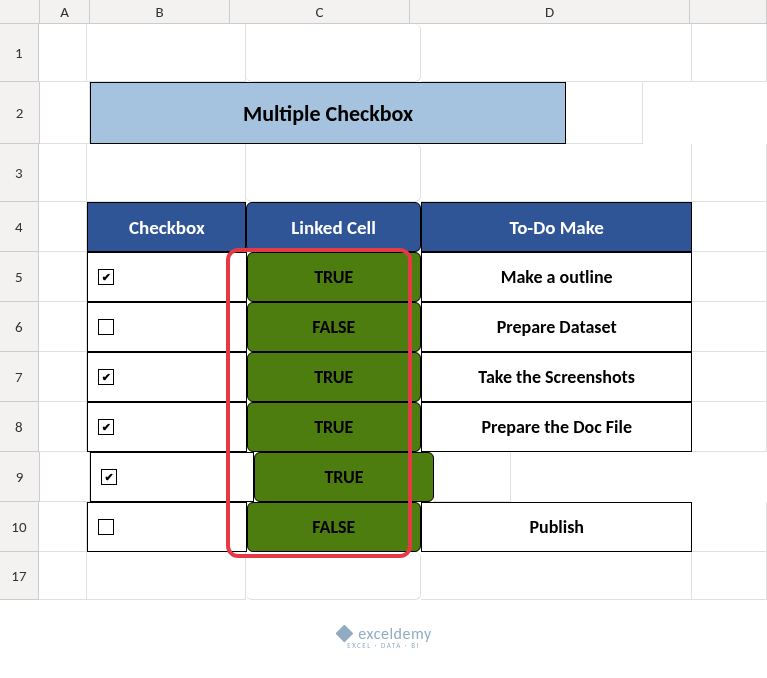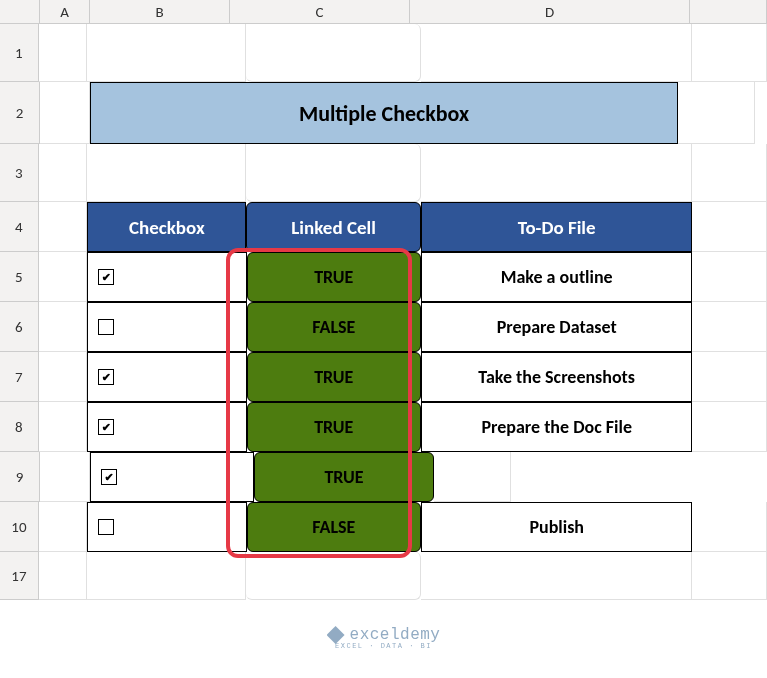--- a/index.html
+++ b/index.html
@@ -127,21 +127,20 @@
     .watermark {
       position: absolute;
       bottom: 28px;
       left: 50%;
       transform: translateX(-50%);
       display: flex;
       flex-direction: column;
       align-items: center;
       color: #7f9db9;
       opacity: 0.85;
-      font-family: Liberation Mono, monospace;
     }
     .watermark-logo {
       display: flex;
       align-items: center;
       gap: 5px;
     }
     .watermark-icon {
       width: 18px;
       height: 18px;
       background: #7f9db9;
@@ -177,39 +176,39 @@
     <div class="cell col-A"></div>
     <div class="cell col-B"></div>
     <div class="cell col-C"></div>
     <div class="cell col-D"></div>
     <div class="cell col-E"></div>
   </div>
 
   <div class="row row-2">
     <div class="row-header">2</div>
     <div class="cell col-A"></div>
-    <div class="cell title-bar" style="width:588px">Multiple Checkbox</div>
+    <div class="cell title-bar" style="width:476px">Multiple Checkbox</div>
     <div class="cell col-E"></div>
   </div>
 
   <div class="row row-3">
     <div class="row-header">3</div>
     <div class="cell col-A"></div>
     <div class="cell col-B"></div>
     <div class="cell col-C"></div>
     <div class="cell col-D"></div>
     <div class="cell col-E"></div>
   </div>
 
   <div class="row row-4">
     <div class="row-header">4</div>
     <div class="cell col-A"></div>
     <div class="cell col-B header-cell-blue">Checkbox</div>
     <div class="cell col-C header-cell-blue">Linked Cell</div>
-    <div class="cell col-D header-cell-blue">To-Do File</div>
+    <div class="cell col-D header-cell-blue">To-Do Make</div>
     <div class="cell col-E"></div>
   </div>
 
   <div class="row row-5">
     <div class="row-header">5</div>
     <div class="cell col-A"></div>
     <div class="cell col-B data-cell checkbox-cell">
       <div class="checkbox-control">✔</div>
     </div>
     <div class="cell col-C data-cell yellow-cell">TRUE</div>

